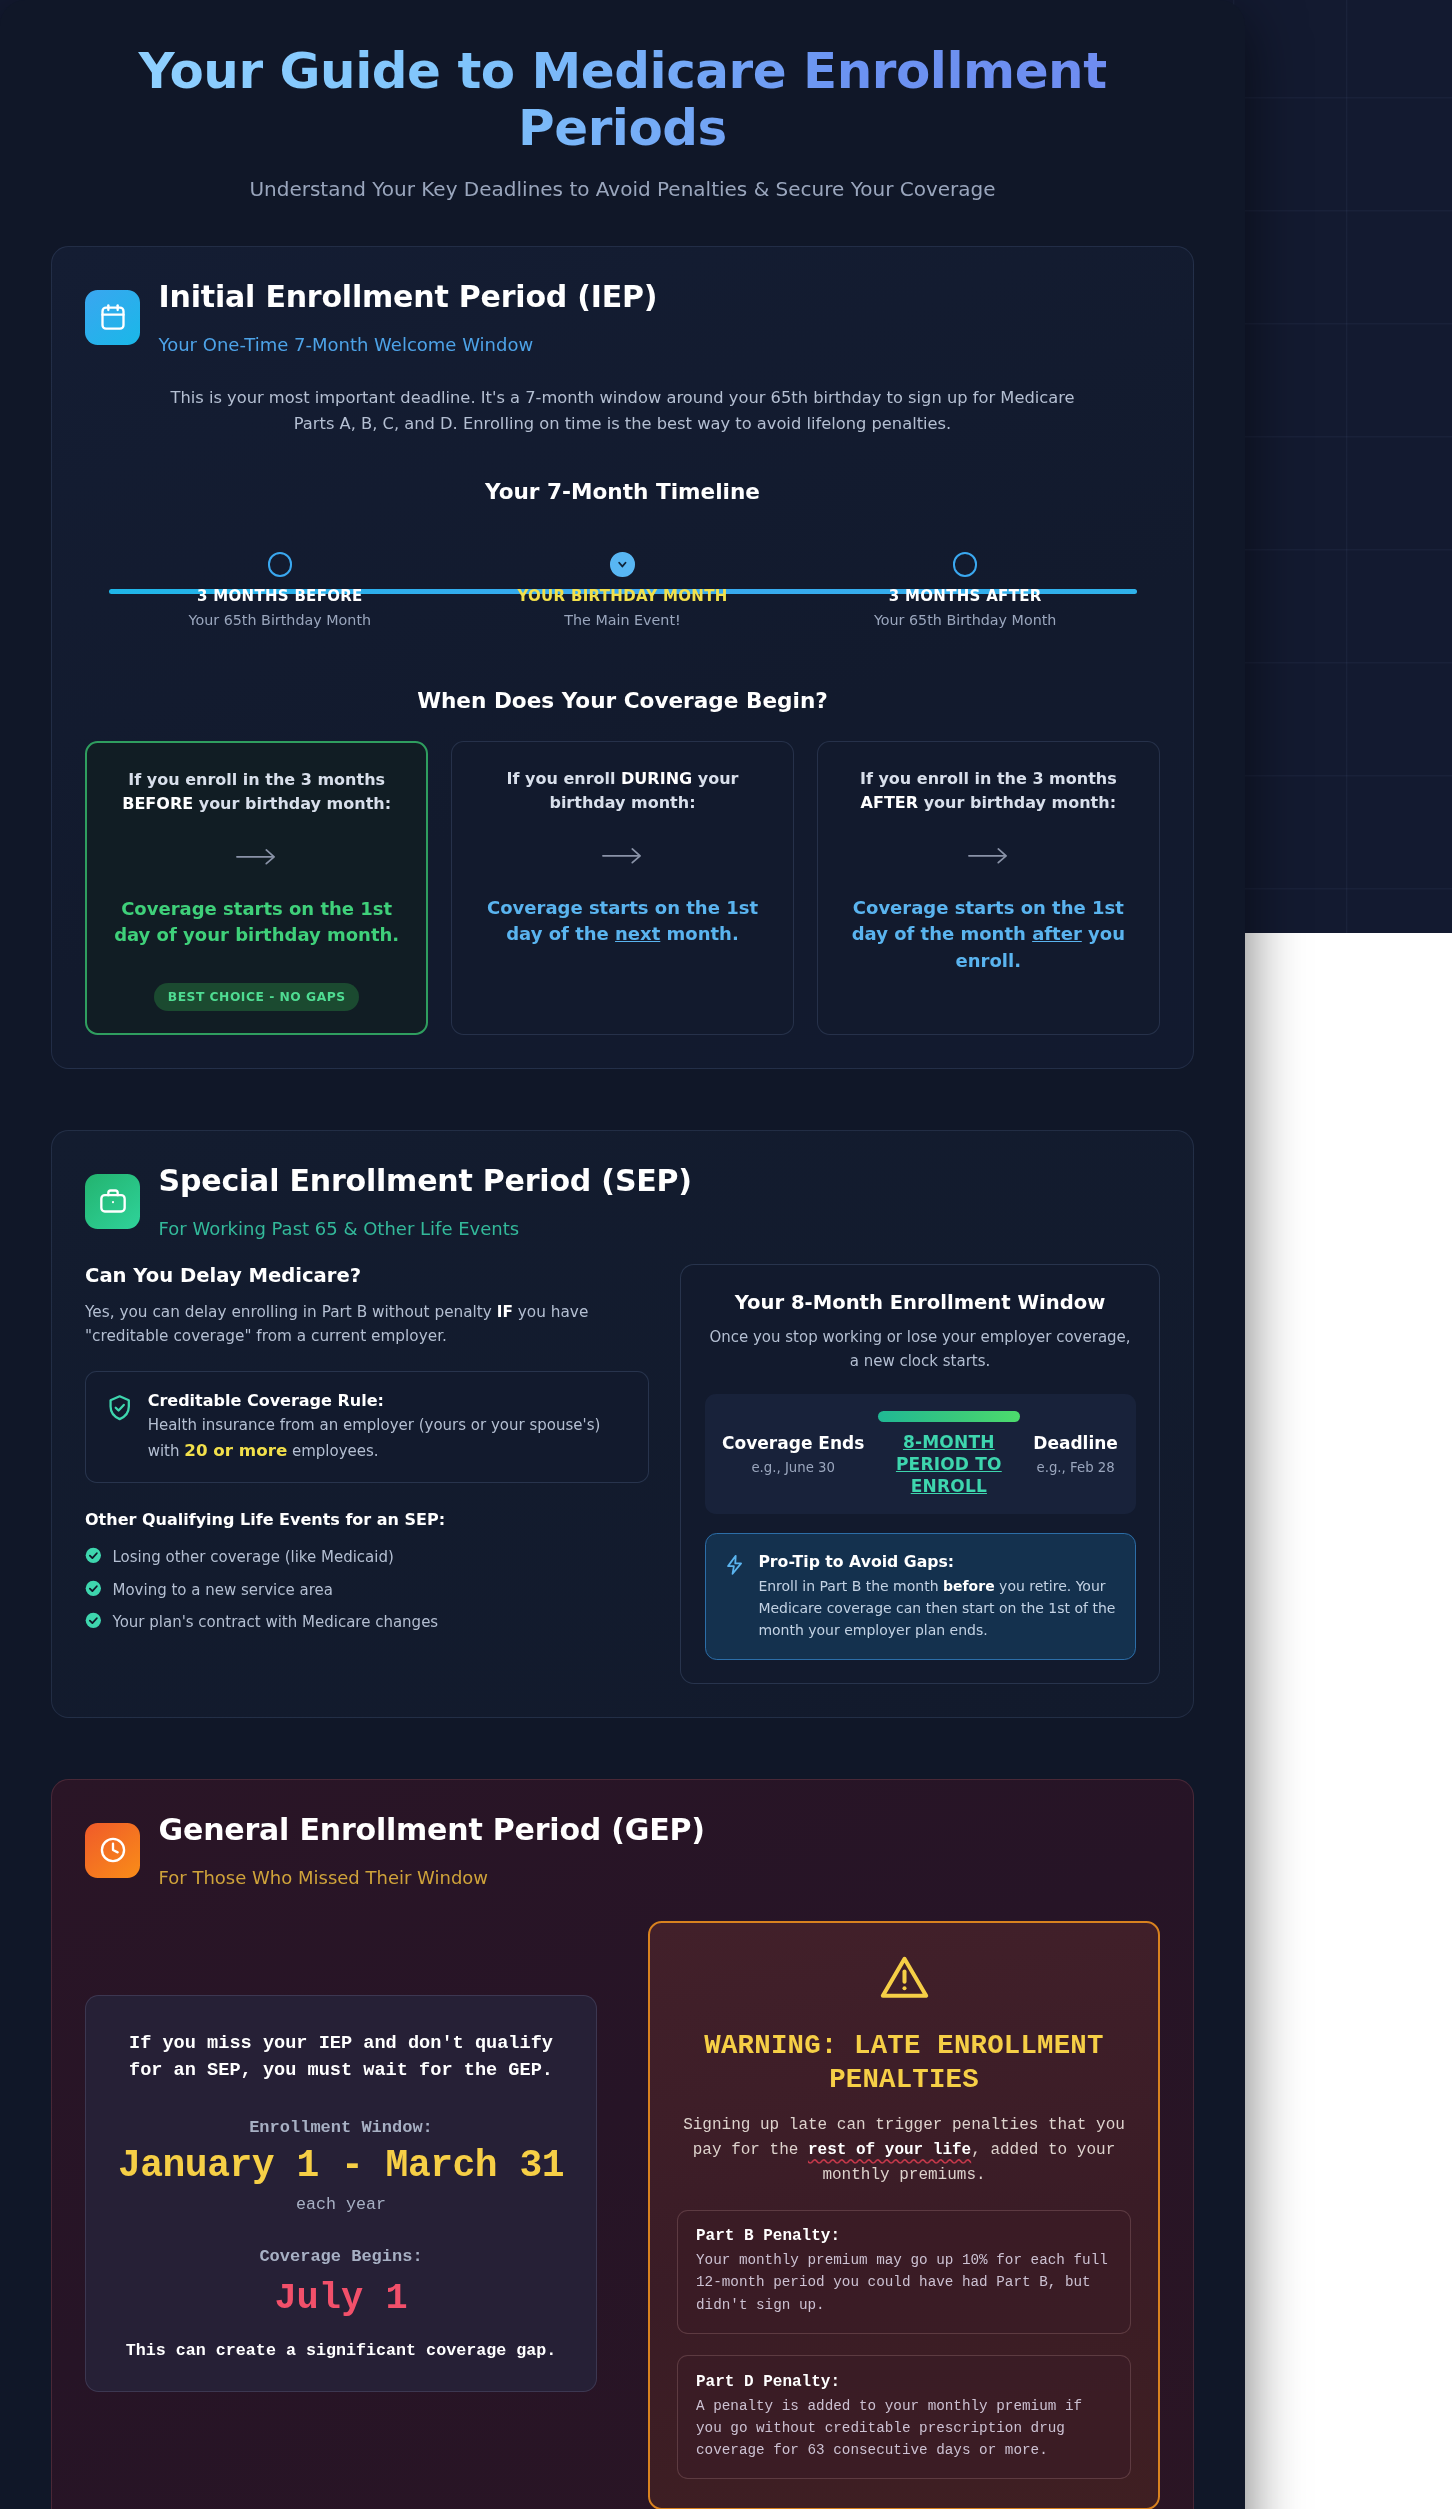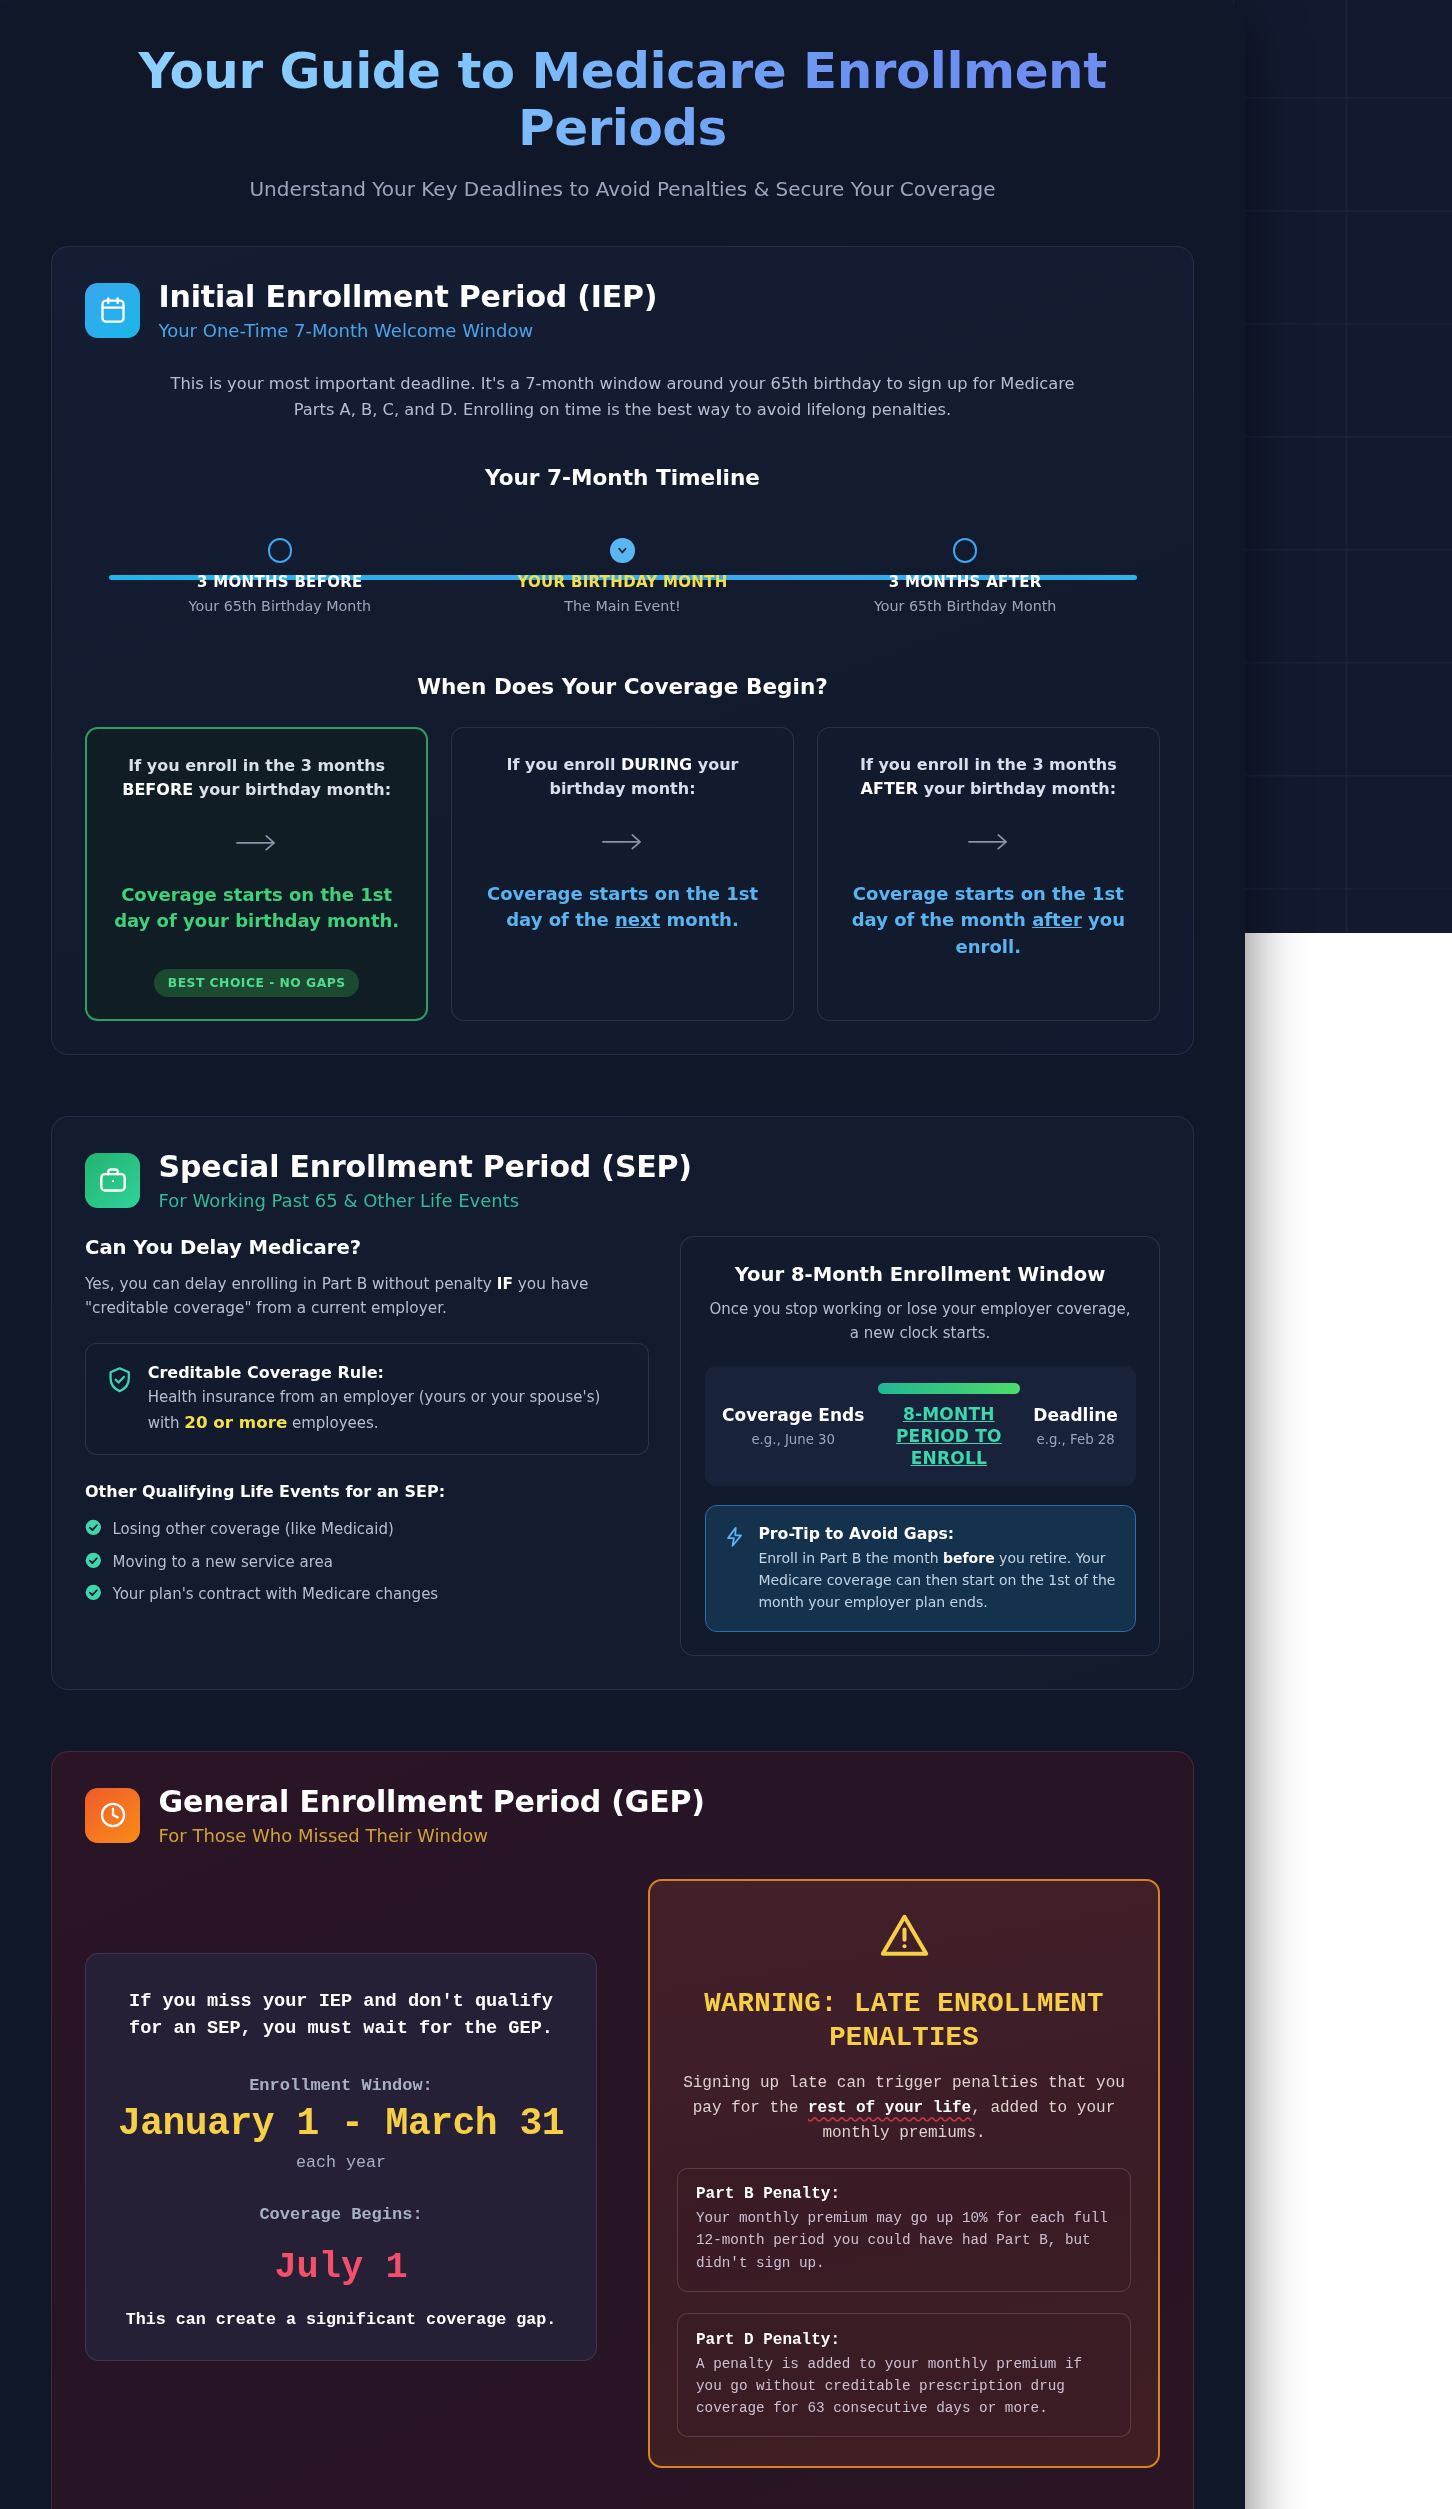--- a/index.html
+++ b/index.html
@@ -100,21 +100,21 @@
   .sec-icon.orange { background: linear-gradient(140deg, #f05a2a 0%, #f98d18 100%); }
   .sec-icon svg { width: 28px; height: 28px; }
 
   .sec-title {
     font-size: 30px;
     font-weight: 700;
     color: #ffffff;
     letter-spacing: -0.2px;
     line-height: 1.16;
   }
-  .sec-sub { font-size: 18px; margin-top: 5px; }
+  .sec-sub { font-size: 18px; margin-top: 19px; }
   .sec-sub.blue   { color: #4da3e8; }
   .sec-sub.green  { color: #33b99a; }
   .sec-sub.orange { color: #cfa33a; }
 
   
   .iep-intro {
     margin: 30px auto 0 auto;
     max-width: 946px;
     text-align: center;
     color: #b4bfd2;
@@ -382,21 +382,21 @@
   }
   .gep-big-yellow {
     margin-top: 6.9px;
     font-size: 38px;
     font-weight: 700;
     color: #f6cf46;
     letter-spacing: -0.5px;
   }
   .gep-small { margin-top: 8.8px; font-size: 16.7px; color: #a7b0c4; }
   .gep-big-red {
-    margin-top: 22px;
+    margin-top: 11px;
     font-size: 37px;
     font-weight: 700;
     color: #f2506a;
   }
   .gep-note {
     margin-top: 21.6px;
     font-size: 16.7px;
     font-weight: 700;
     color: #ffffff;
   }

